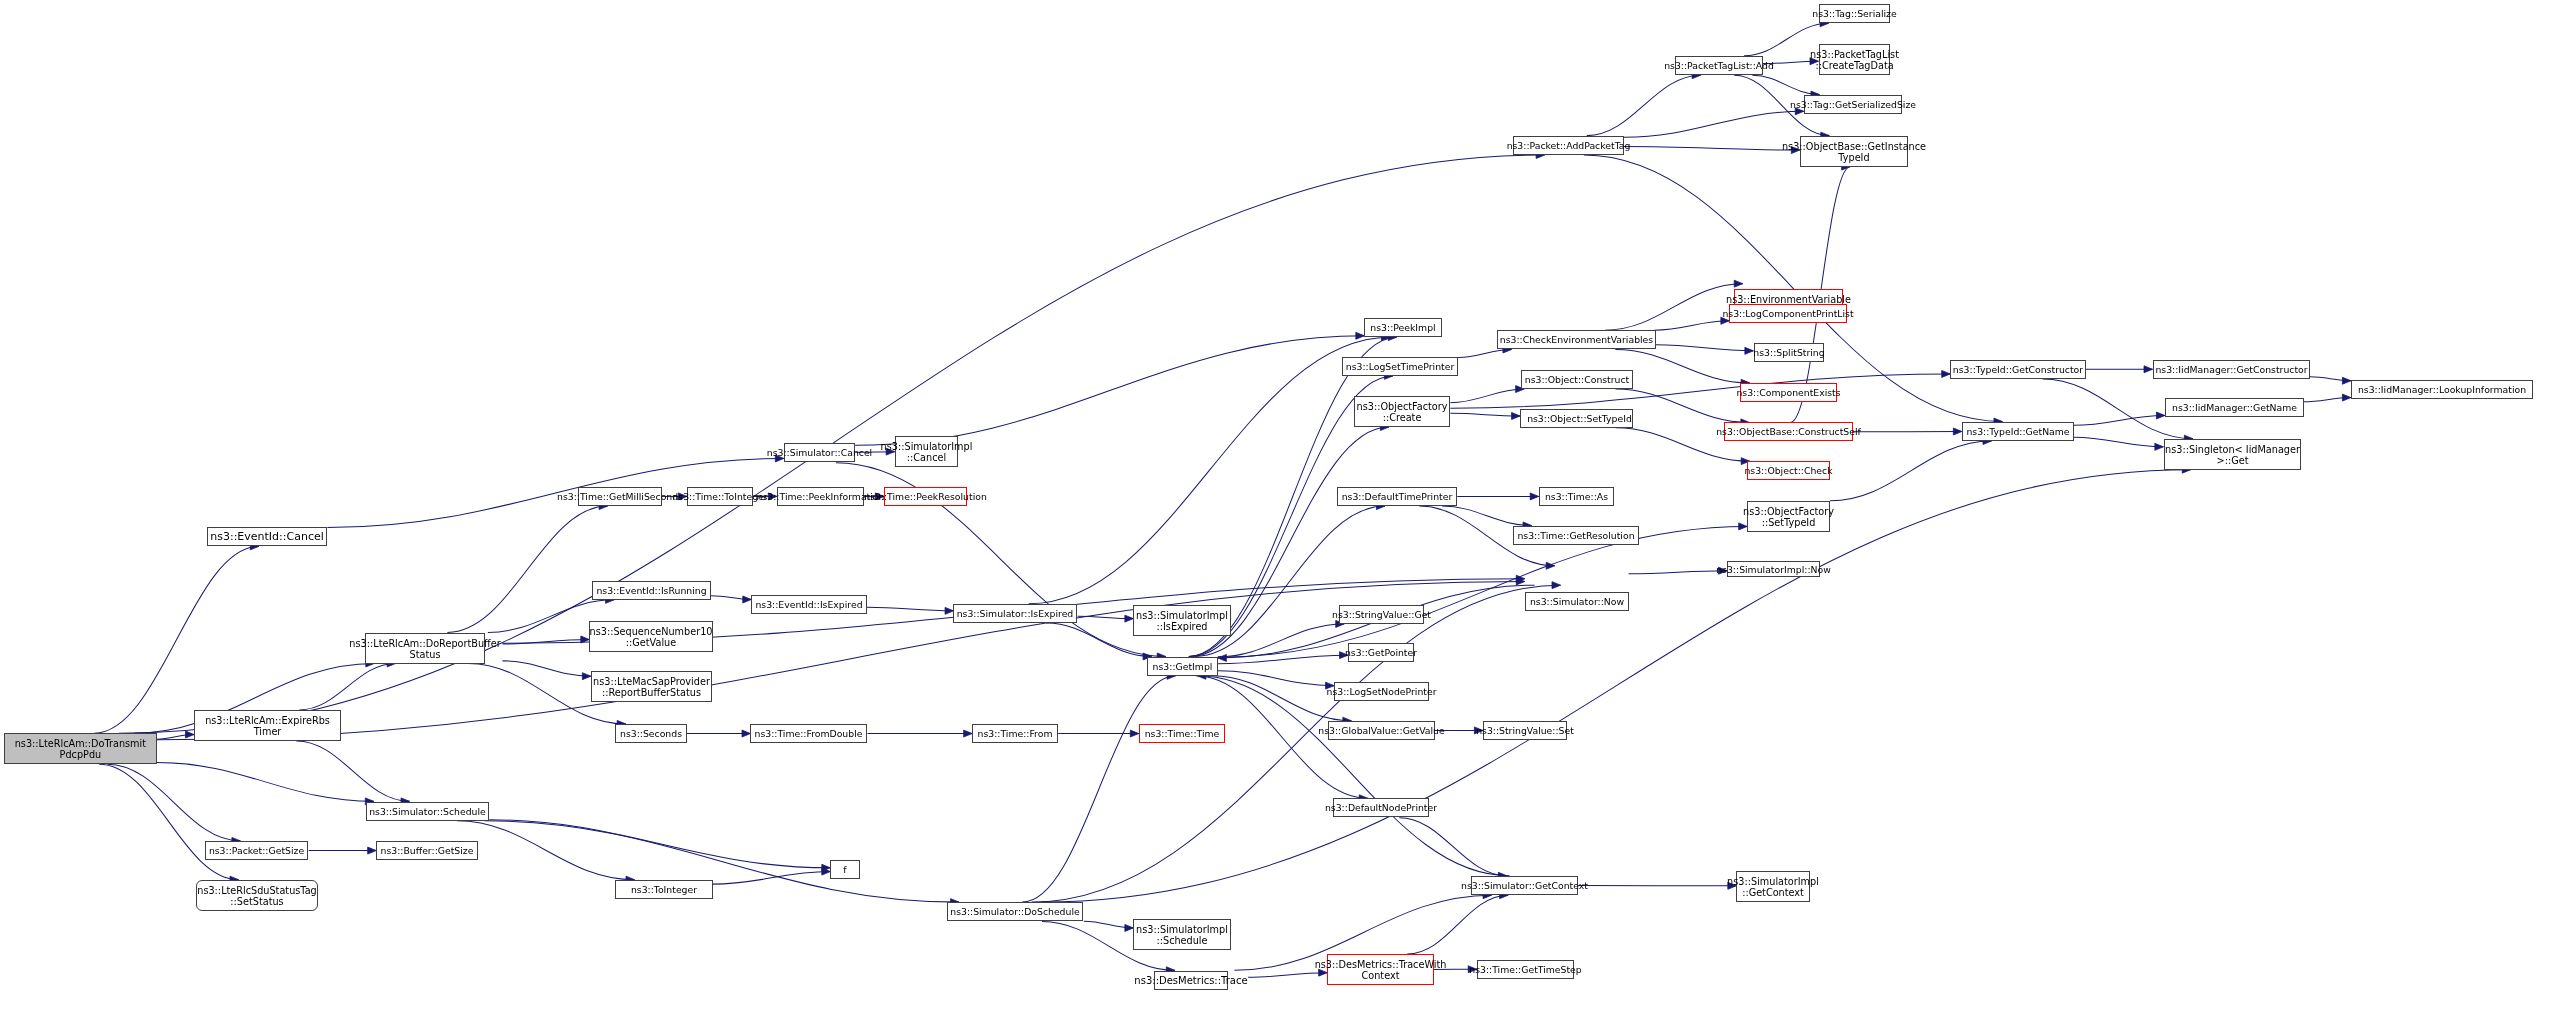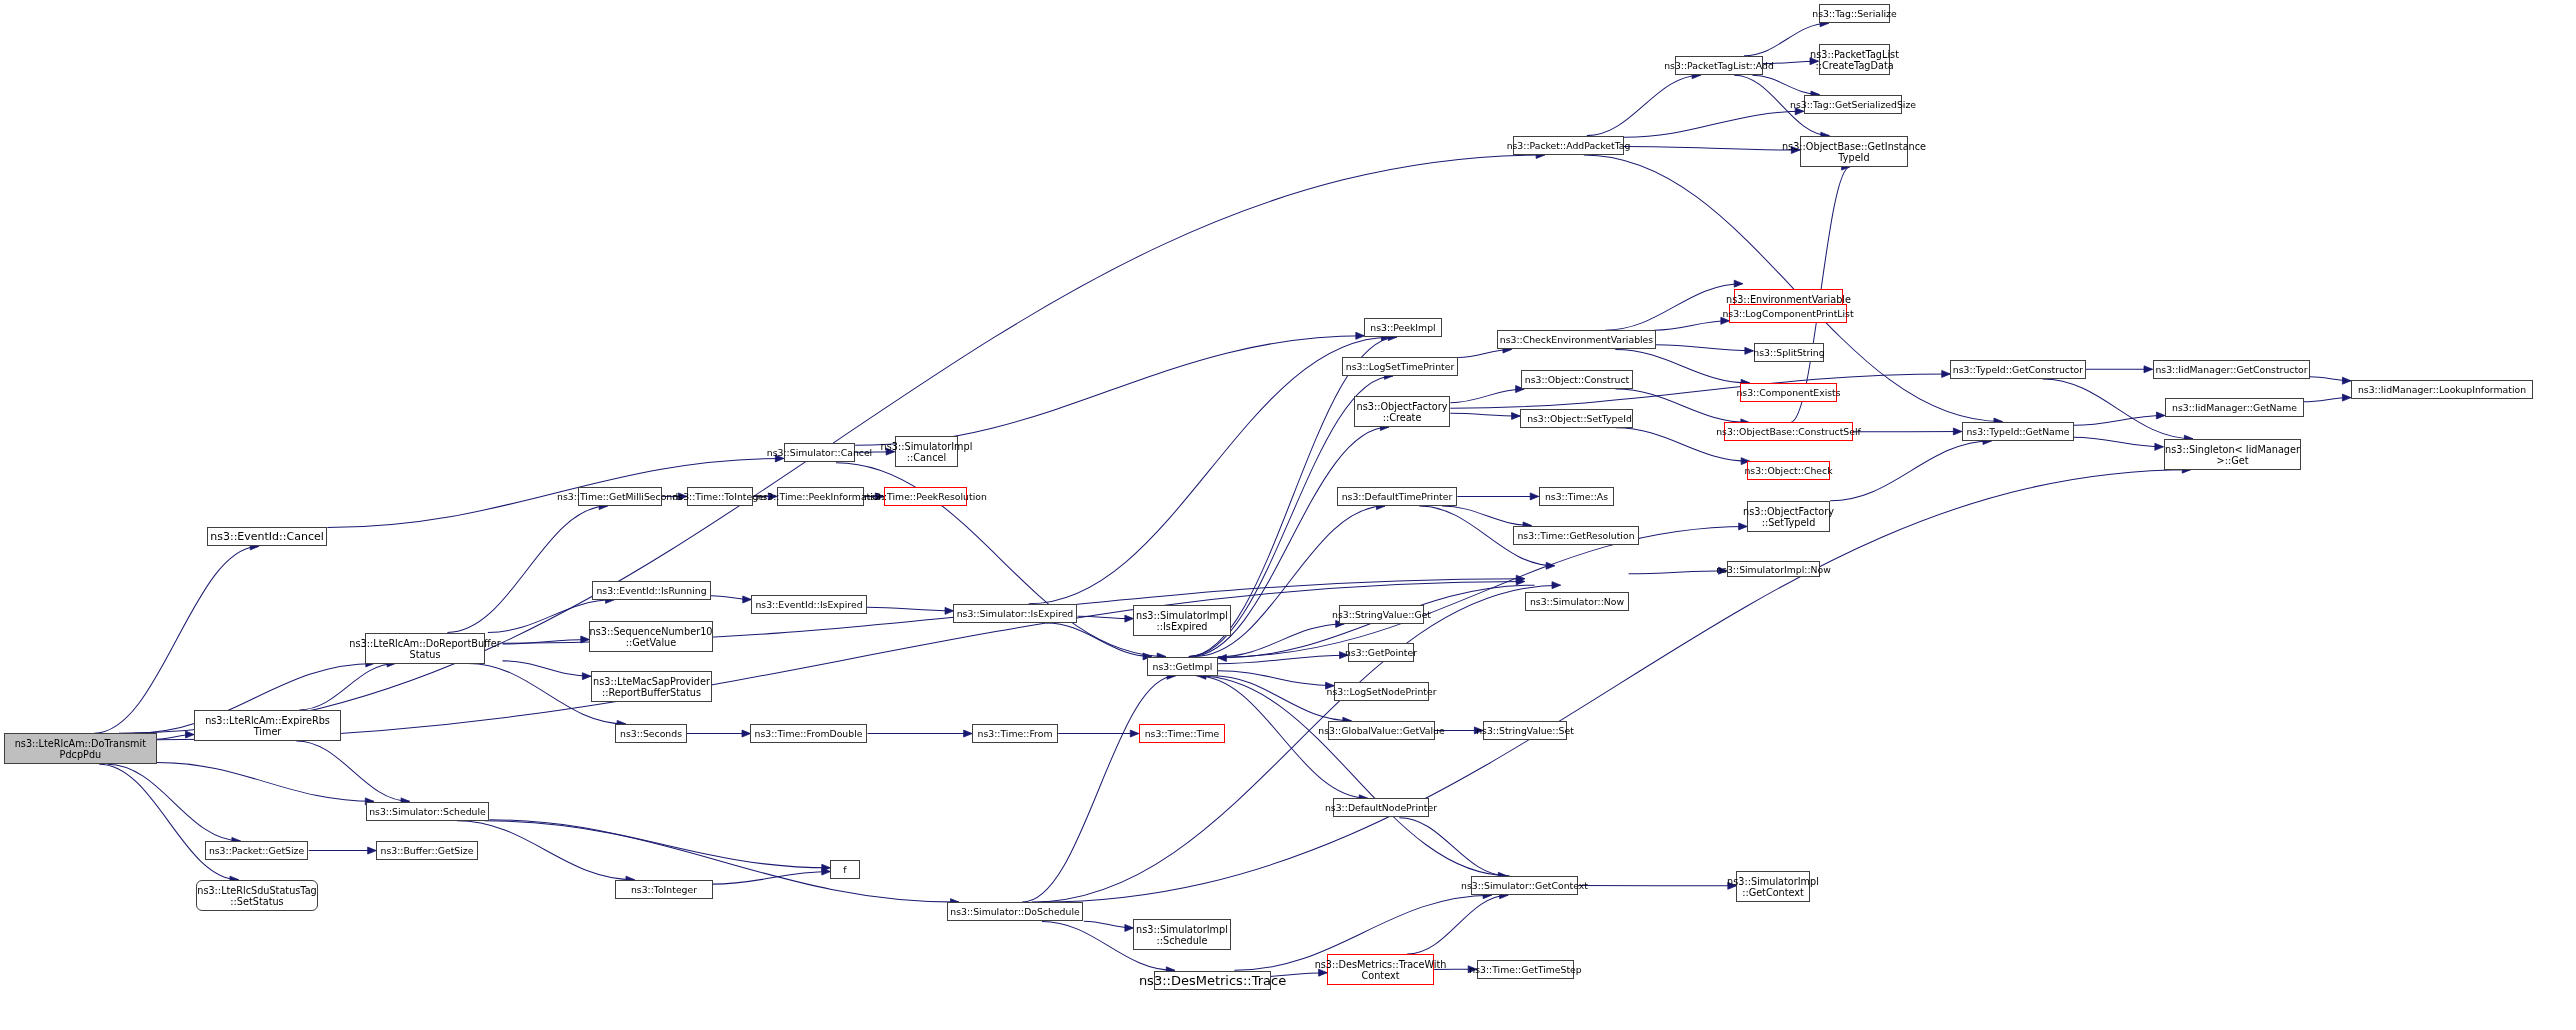--- a/index.html
+++ b/index.html
@@ -233,21 +233,21 @@
 ::Cancel</span></div>
     <div class="node" style="left: 953px; top: 604px; width: 124px; height: 19.4px; font-size: 9.3px;"><span>ns3::Simulator::IsExpired</span></div>
     <div class="node" style="left: 1133px; top: 605px; width: 98px; height: 31px;"><span>ns3::SimulatorImpl
 ::IsExpired</span></div>
     <div class="node" style="left: 1147px; top: 657px; width: 71px; height: 19.4px; font-size: 9.3px;"><span>ns3::GetImpl</span></div>
     <div class="node" style="left: 972px; top: 724px; width: 86px; height: 19.4px; font-size: 9.3px;"><span>ns3::Time::From</span></div>
     <div class="node ext" style="left: 1139px; top: 724px; width: 86px; height: 19.4px; font-size: 9.3px;"><span>ns3::Time::Time</span></div>
     <div class="node" style="left: 947px; top: 902px; width: 136px; height: 19.4px; font-size: 9.3px;"><span>ns3::Simulator::DoSchedule</span></div>
     <div class="node" style="left: 1133px; top: 919px; width: 98px; height: 31px;"><span>ns3::SimulatorImpl
 ::Schedule</span></div>
-    <div class="node" style="left: 1154px; top: 971px; width: 117px; height: 19.4px; font-size: 13px;"><span>ns3::DesMetrics::Trace</span></div>
+    <div class="node" style="left: 1154px; top: 971px; width: 74px; height: 19.4px; font-size: 10px;"><span>ns3::DesMetrics::Trace</span></div>
     <div class="node ext" style="left: 1327px; top: 954px; width: 107px; height: 31px;"><span>ns3::DesMetrics::TraceWith
 Context</span></div>
     <div class="node" style="left: 1477px; top: 960px; width: 97px; height: 19.4px; font-size: 9.3px;"><span>ns3::Time::GetTimeStep</span></div>
     <div class="node" style="left: 1471px; top: 876px; width: 107px; height: 19.4px; font-size: 9.3px;"><span>ns3::Simulator::GetContext</span></div>
     <div class="node" style="left: 1736px; top: 871px; width: 74px; height: 31px;"><span>ns3::SimulatorImpl
 ::GetContext</span></div>
     <div class="node" style="left: 1333px; top: 798px; width: 96px; height: 19.4px; font-size: 9.3px;"><span>ns3::DefaultNodePrinter</span></div>
     <div class="node" style="left: 1339px; top: 605px; width: 85px; height: 19.4px; font-size: 9.3px;"><span>ns3::StringValue::Get</span></div>
     <div class="node" style="left: 1348px; top: 643px; width: 66px; height: 19.4px; font-size: 9.3px;"><span>ns3::GetPointer</span></div>
     <div class="node" style="left: 1334px; top: 682px; width: 95px; height: 19.4px; font-size: 9.3px;"><span>ns3::LogSetNodePrinter</span></div>

